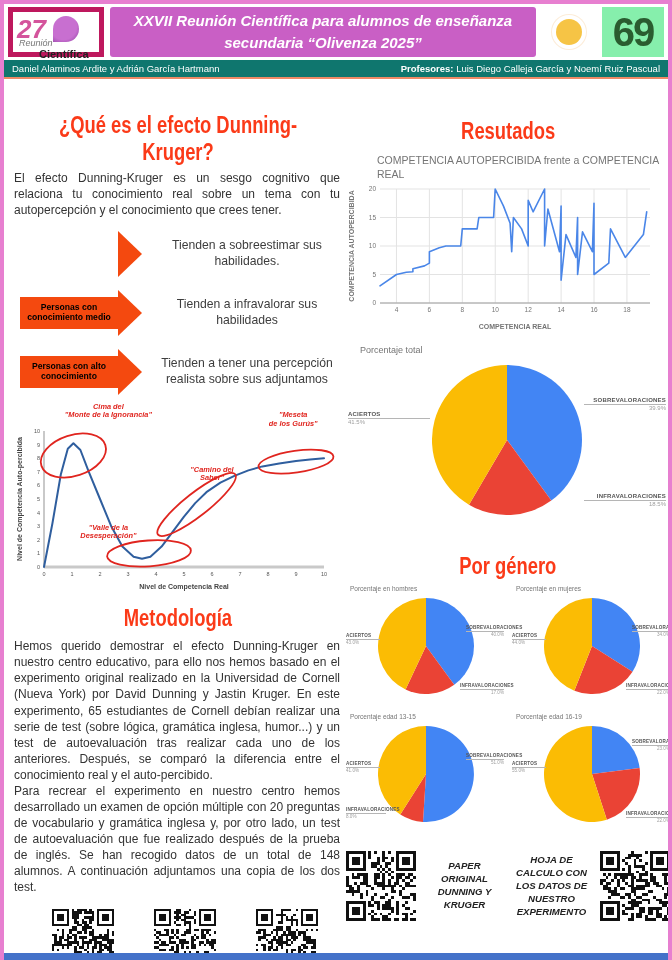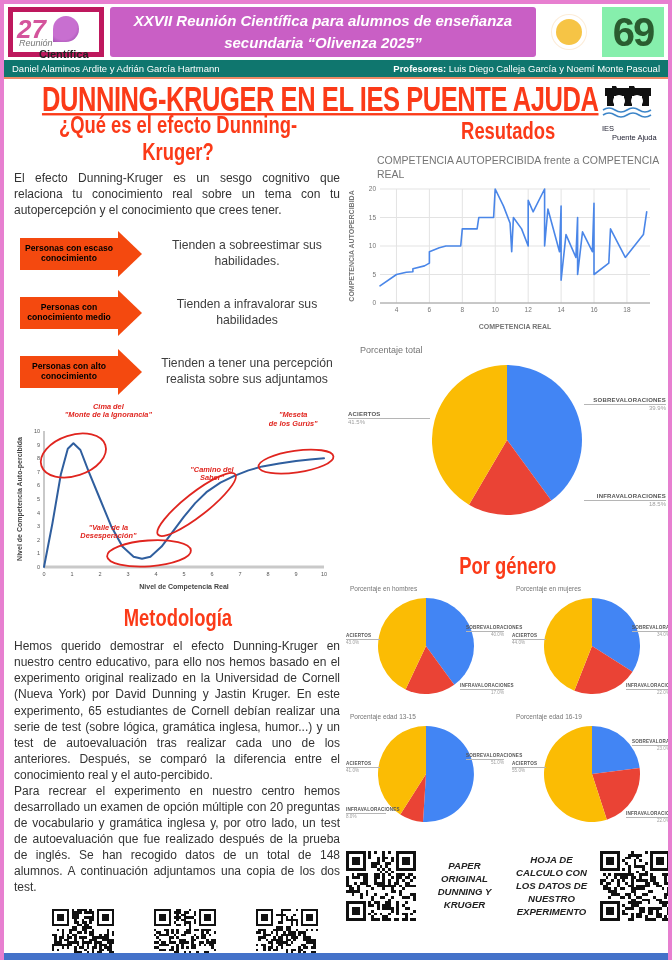--- a/index.html
+++ b/index.html
@@ -113,50 +113,31 @@
     <div class="sun-logo">
         <div class="sun-core"></div>
       </div>
     <div class="num-box">
       <span>69</span>
     </div>
   </div>
 
   <div class="authors-bar">
     <span>Daniel Alaminos Ardite y Adrián García Hartmann</span>
-    <span><b>Profesores:</b><span> Luis Diego Calleja García y Noemí Monte Pascual</span></span>
+    <span><b>Profesores:</b><span> Luis Diego Calleja García y Noemí Ruiz Pascual</span></span>
   </div>
   <div class="top-rule"></div>
 
-  <div class="main-title"><span>DUNNING-KRUGER EN EL IES PUENTE AJUDA</span></div>
-  <div class="school-logo">
-    <svg width="58" height="34" viewBox="0 0 58 34">
-      <path d="M6 2 h46 v8 h-46 z" fill="#111"></path>
-      <rect x="8" y="10" width="7" height="10" fill="#111"></rect>
-      <rect x="25" y="10" width="8" height="10" fill="#111"></rect>
-      <rect x="43" y="10" width="7" height="10" fill="#111"></rect>
-      <circle cx="20" cy="15" r="6" fill="#fff"></circle>
-      <circle cx="38" cy="15" r="6" fill="#fff"></circle>
-      <path d="M13 0 l4 -0 l1 2 h-5 z M30 -1 l5 1 1 2 h-6 z" fill="#111"></path>
-      <path d="M4 24 q6 -4 12 0 t12 0 t12 0 t12 0" stroke="#3d85c8" fill="none" stroke-width="1.6"></path>
-      <path d="M4 29 q6 -4 12 0 t12 0 t12 0 t12 0" stroke="#3d85c8" fill="none" stroke-width="1.6"></path>
-    </svg>
-    <div class="sl-txt">
-      <span>IES</span><br>
-      <span style="padding-left:10px">Puente Ajuda</span>
-    </div>
-  </div>
 
   <div class="col-left">
     <h2 class="sec"><span>¿Qué es el efecto Dunning-Kruger?</span></h2>
     <p class="body">El efecto Dunning-Kruger es un sesgo cognitivo que relaciona tu conocimiento real sobre un tema con tu autopercepción y el conocimiento que crees tener.</p>
 
     <div class="arrow-row">
       <div class="arrow">
-        <div class="arrow-body">Personas con escaso conocimiento</div>
         <div class="arrow-head"></div>
       </div>
       <div class="arrow-text">Tienden a sobreestimar sus habilidades.</div>
     </div>
     <div class="arrow-row">
       <div class="arrow">
         <div class="arrow-body">Personas con conocimiento medio</div>
         <div class="arrow-head"></div>
       </div>
       <div class="arrow-text">Tienden a infravalorar sus habilidades</div>

